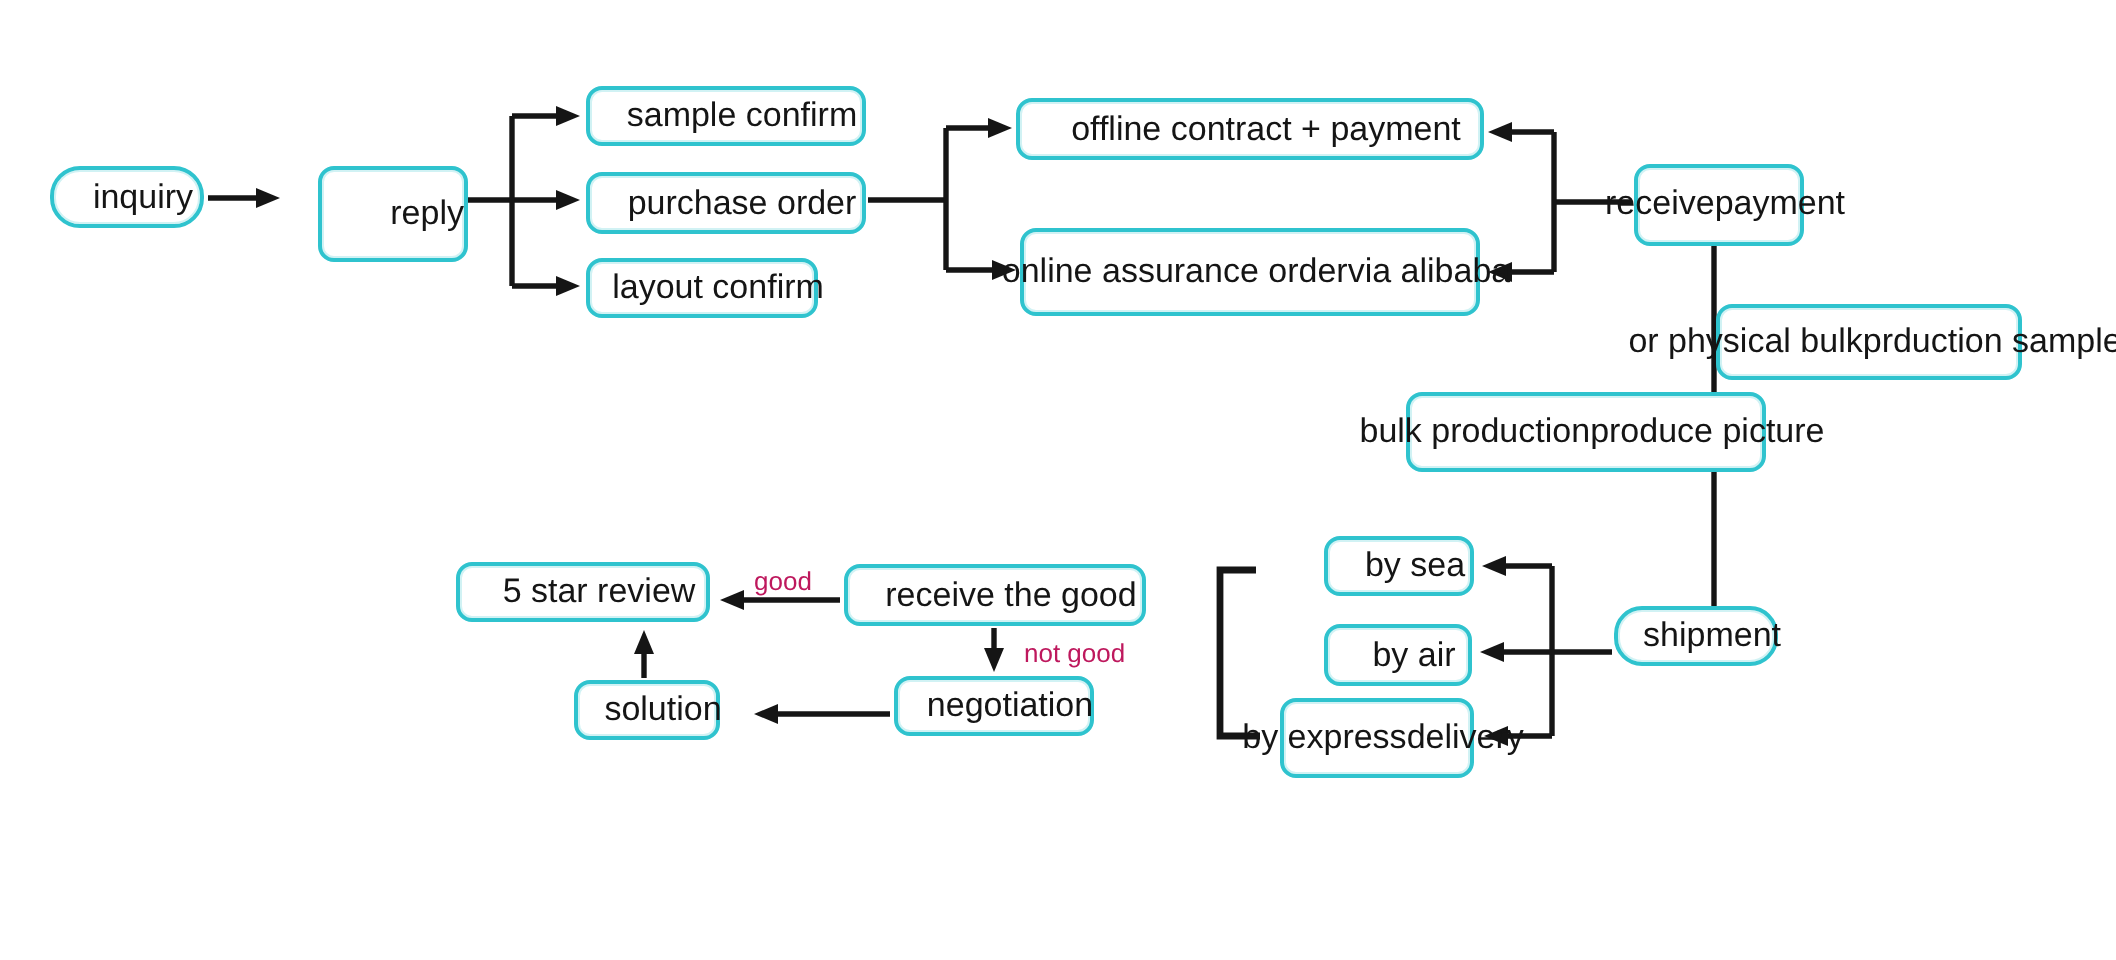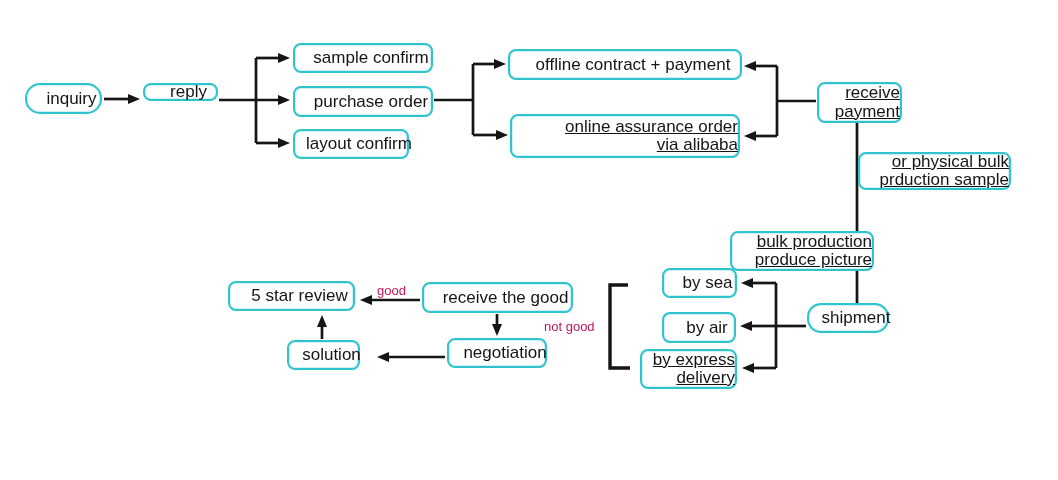--- a/index.html
+++ b/index.html
@@ -13,46 +13,46 @@
     position:absolute; box-sizing:border-box;
     border:2px solid #2fc3ce; border-radius:8px;
     background:#ffffff; color:#151515;
     display:flex; align-items:center; justify-content:center;
     font-size:17px; white-space:nowrap;
     box-shadow: inset 0 0 0 1px rgba(47,195,206,0.22);
     z-index:2;
     padding-left:16px;
   }
   .node.ml {
-    flex-direction:column; align-items:flex-end; justify-content:center;
-    line-height:1.08; padding-left:6px;text-decoration:underline;
+    flex-direction:row; align-items:center; justify-content:center;
+    line-height:1.08; padding-left:6px;
   }
   .node.ml span { display:block; }
   
   .n-inquiry      { left:25px;  top:83px;  width:77px;  height:31px;border-radius:15px; }
-  .n-reply        { left:143px; top:83px;  width:75px;  height:18px; }
+  .n-reply        { left:159px; top:83px;  width:75px;  height:48px;justify-content:flex-end; }
   .n-sample       { left:293px; top:43px;  width:140px; height:30px; }
   .n-purchase     { left:293px; top:86px;  width:140px; height:31px; }
   .n-layout       { left:293px; top:129px; width:116px; height:30px; }
   .n-offline      { left:508px; top:49px;  width:234px; height:31px; }
   .n-online       { left:510px; top:114px; width:230px; height:44px; padding-left:19px; }
   .n-receivepay   { left:817px; top:82px;  width:85px;  height:41px; }
   .n-orphysical   { left:858px; top:152px; width:153px; height:38px; }
-  .n-bulkprod     { left:730px; top:196px; width:144px; height:40px;margin-top:35px; }
+  .n-bulkprod     { left:703px; top:196px; width:180px; height:40px; }
   .n-shipment     { left:807px; top:303px; width:82px;  height:30px;border-radius:14px; }
   .n-bysea        { left:662px; top:268px; width:75px;  height:30px; }
   .n-byair        { left:662px; top:312px; width:74px;  height:31px; }
   .n-byexpress    { left:640px; top:349px; width:97px;  height:40px; }
   .n-fivestar     { left:228px; top:281px; width:127px; height:30px; }
   .n-receivegood  { left:422px; top:282px; width:151px; height:31px; }
   .n-negotiation  { left:447px; top:338px; width:100px; height:30px; }
   .n-solution     { left:287px; top:340px; width:73px;  height:30px; }
   .edge-label { position:absolute; font-size:13px; color:#be185d; z-index:3; white-space:nowrap; }
   .l-good    { left:377px; top:283px; }
-  .l-notgood { left:512px; top:319px;margin-left:32px; }
+  .l-notgood { left:512px; top:319px; }
 </style>
 </head>
 <body>
 
 <div class="stage">
 
   <svg class="edges" viewBox="0 0 1058 480" xmlns="http://www.w3.org/2000/svg">
     <defs>
       <marker id="ah" viewBox="0 0 12 10" refX="2" refY="5" markerWidth="12" markerHeight="10" markerUnits="userSpaceOnUse" orient="auto-start-reverse">
         <path d="M0 0 L12 5 L0 10 Z" fill="#151515"></path>

